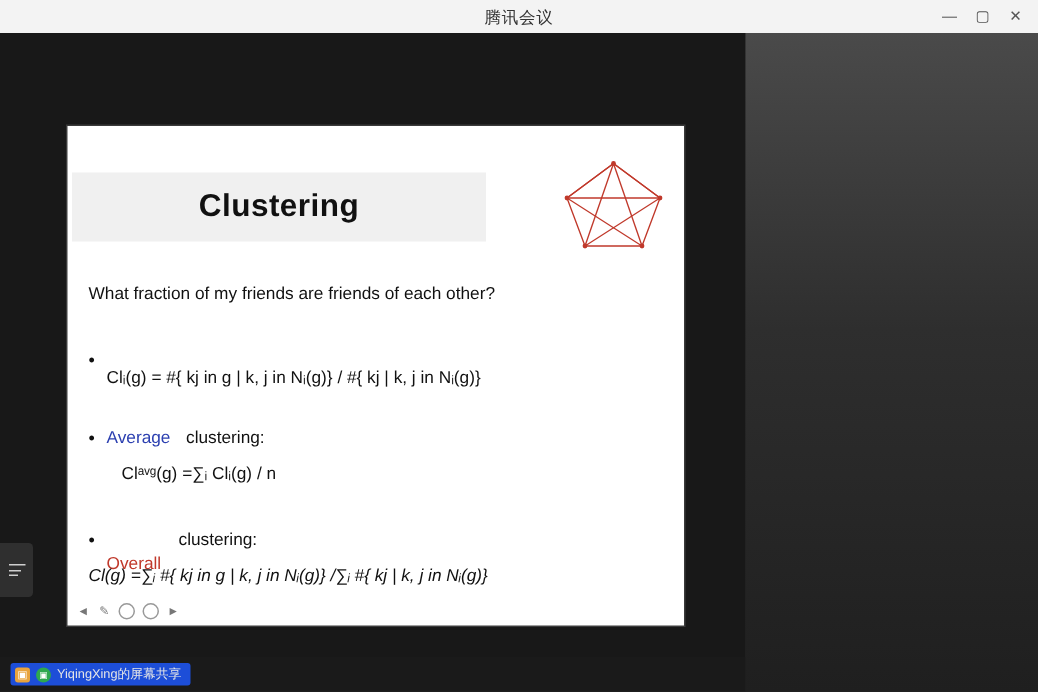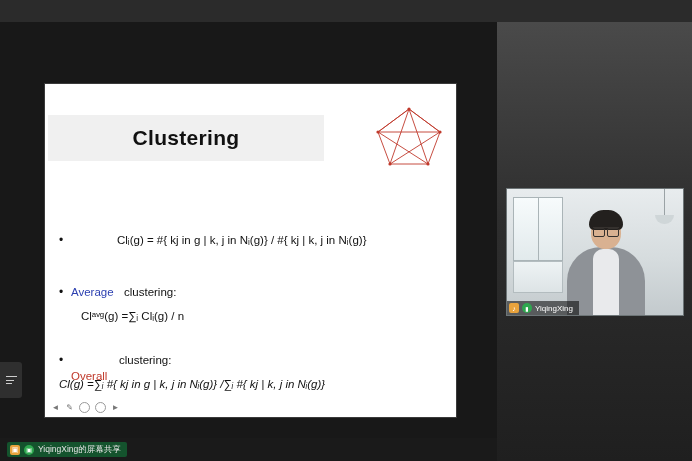--- a/index.html
+++ b/index.html
@@ -310,37 +310,45 @@
     position: absolute;
     left: 0; bottom: 0;
     width: 497px; height: 23px;
     background: #1a1a1a;
     display: flex;
     align-items: center;
   }
   .share-chip {
     margin-left: 7px;
     height: 15px;
-    background: #14532d;
+    background: #1d4ed8;
     border-radius: 2px;
     display: flex;
     align-items: center;
     gap: 4px;
     padding: 0 6px 0 3px;
   }
   .share-chip .label {
     font-size: 8.5px;
     color: #e6e6e6;
   }
 </style>
 </head>
 <body>
 
 <div id="app">
 
+  <div class="titlebar">
+    <div class="title">腾讯会议</div>
+    <div class="win-buttons">
+      <div class="win-btn">—</div>
+      <div class="win-btn">▢</div>
+      <div class="win-btn">✕</div>
+    </div>
+  </div>
 
   <div class="stage">
 
     <div class="share-area">
       <div class="share-inner"></div>
 
       <div class="slide">
 
         <div class="slide-title-box">
           <div class="slide-title">Clustering</div>
@@ -360,23 +368,24 @@
           <g fill="#c0392b">
             <circle cx="39" cy="3" r="1.6"></circle>
             <circle cx="8" cy="26" r="1.6"></circle>
             <circle cx="70" cy="26" r="1.6"></circle>
             <circle cx="20" cy="58" r="1.6"></circle>
             <circle cx="58" cy="58" r="1.6"></circle>
           </g>
         </svg>
 
         <div class="body-text">
+          <div class="ln" style="left:14px; top:106px;">What fraction of my friends are friends of each other?</div>
 
           <div class="bullet-dot" style="left:14px; top:149px;">•</div>
-          <div class="ln" style="left:26px; top:150px;margin-left:46px;">Clᵢ(g)  = #{ kj in g | k, j in Nᵢ(g)}  / #{ kj  | k, j in Nᵢ(g)}</div>
+          <div class="ln" style="left:26px; top:162px;">Clᵢ(g)  = #{ kj in g | k, j in Nᵢ(g)}  / #{ kj  | k, j in Nᵢ(g)}</div>
 
           <div class="bullet-dot" style="left:14px; top:201px;">•</div>
           <div class="ln blue" style="left:26px; top:202px;">Average</div>
           <div class="ln" style="left:79px; top:202px;"> clustering:</div>
 
           <div class="ln" style="left:36px; top:226px;">Clᵃᵛᵍ(g) =∑ᵢ Clᵢ(g) / n</div>
 
           <div class="bullet-dot" style="left:14px; top:269px;">•</div>
           <div class="ln red" style="left:26px; top:286px;">Overall</div>
           <div class="ln" style="left:74px; top:270px;"> clustering:</div>
@@ -397,36 +406,20 @@
         <div class="hamburger">
           <i></i>
             <i></i>
             <i></i>
         </div>
       </div>
     </div>
 
     <div class="right-panel"></div>
 
-    <div class="video-tile">
-      <div class="room-bg"></div>
-      <div class="window-pane"></div>
-      <div class="window-pane2"></div>
-      <div class="lamp"></div>
-      <div class="person-body"></div>
-      <div class="person-shirt"></div>
-      <div class="person-head"></div>
-      <div class="person-hair"></div>
-      <div class="person-glasses"></div>
-      <div class="name-chip">
-        <span class="mic-ico">♪</span>
-        <span class="net-ico">▮</span>
-        <span class="label">YiqingXing</span>
-      </div>
-    </div>
 
     <div class="bottom-bar">
       <div class="share-chip">
         <span class="mic-ico">▣</span>
         <span class="net-ico">▣</span>
         <span class="label">YiqingXing的屏幕共享</span>
       </div>
     </div>
 
   </div>

